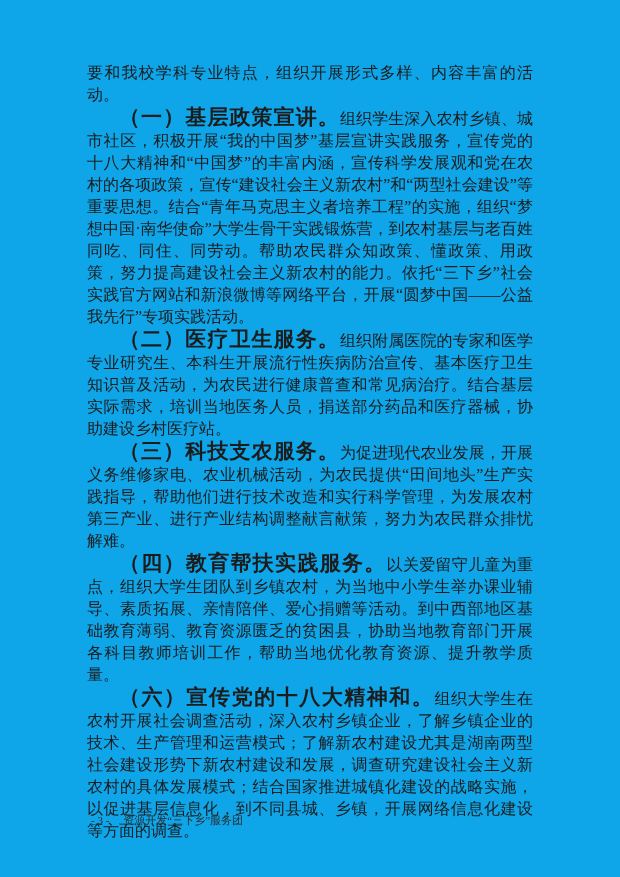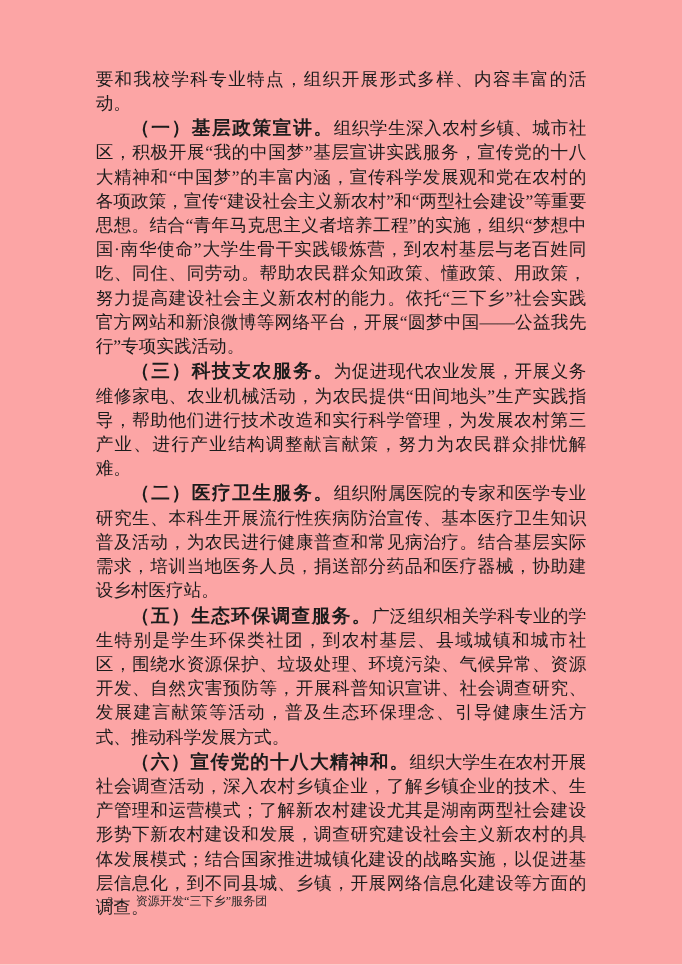--- a/index.html
+++ b/index.html
@@ -4,21 +4,21 @@
 <style>
   html, body {
     margin: 0;
     padding: 0;
     background: #ffffff;
   }
   .page {
     position: relative;
     width: 620px;
     height: 877px;
-    background: #fca5a5;
+    background: #0ea5e9;
     font-family: "Liberation Serif", "DejaVu Serif", serif;
     color: #1c1c1c;
     overflow: hidden;
   }
   .content {
     position: absolute;
     left: 87px;
     top: 62px;
     width: 446px;
   }
@@ -29,21 +29,21 @@
     text-align: justify;
     text-justify: inter-ideograph;
     text-indent: 2em;
   }
   .content p.intro {
     text-indent: 0;
   }
   .sec-head {
     font-family: "Liberation Sans", "DejaVu Sans", sans-serif;
     font-weight: 700;
-    font-size: 17px;
+    font-size: 21px;
     letter-spacing: 1px;
   }
   .footer {
     position: absolute;
     left: 91px;
     top: 813px;
     font-size: 11px;
     line-height: 14px;
     color: #2a2a2a;
     display: flex;
@@ -59,31 +59,31 @@
 
     <p class="intro">
       <span>要和我校学科专业特点，组织开展形式多样、内容丰富的活动。</span>
     </p>
 
     <p>
       <span class="sec-head">（一）基层政策宣讲。</span><span>组织学生深入农村乡镇、城市社区，积极开展“我的中国梦”基层宣讲实践服务，宣传党的十八大精神和“中国梦”的丰富内涵，宣传科学发展观和党在农村的各项政策，宣传“建设社会主义新农村”和“两型社会建设”等重要思想。结合“青年马克思主义者培养工程”的实施，组织“梦想中国·南华使命”大学生骨干实践锻炼营，到农村基层与老百姓同吃、同住、同劳动。帮助农民群众知政策、懂政策、用政策，努力提高建设社会主义新农村的能力。依托“三下乡”社会实践官方网站和新浪微博等网络平台，开展“圆梦中国——公益我先行”专项实践活动。</span>
     </p>
 
     <p>
+      <span class="sec-head">（二）医疗卫生服务。</span><span>组织附属医院的专家和医学专业研究生、本科生开展流行性疾病防治宣传、基本医疗卫生知识普及活动，为农民进行健康普查和常见病治疗。结合基层实际需求，培训当地医务人员，捐送部分药品和医疗器械，协助建设乡村医疗站。</span>
+    </p>
+
+    <p>
       <span class="sec-head">（三）科技支农服务。</span><span>为促进现代农业发展，开展义务维修家电、农业机械活动，为农民提供“田间地头”生产实践指导，帮助他们进行技术改造和实行科学管理，为发展农村第三产业、进行产业结构调整献言献策，努力为农民群众排忧解难。</span>
     </p>
 
     <p>
-      <span class="sec-head">（二）医疗卫生服务。</span><span>组织附属医院的专家和医学专业研究生、本科生开展流行性疾病防治宣传、基本医疗卫生知识普及活动，为农民进行健康普查和常见病治疗。结合基层实际需求，培训当地医务人员，捐送部分药品和医疗器械，协助建设乡村医疗站。</span>
+      <span class="sec-head">（四）教育帮扶实践服务。</span><span>以关爱留守儿童为重点，组织大学生团队到乡镇农村，为当地中小学生举办课业辅导、素质拓展、亲情陪伴、爱心捐赠等活动。到中西部地区基础教育薄弱、教育资源匮乏的贫困县，协助当地教育部门开展各科目教师培训工作，帮助当地优化教育资源、提升教学质量。</span>
     </p>
 
-
-    <p>
-      <span class="sec-head">（五）生态环保调查服务。</span><span>广泛组织相关学科专业的学生特别是学生环保类社团，到农村基层、县域城镇和城市社区，围绕水资源保护、垃圾处理、环境污染、气候异常、资源开发、自然灾害预防等，开展科普知识宣讲、社会调查研究、发展建言献策等活动，普及生态环保理念、引导健康生活方式、推动科学发展方式。</span>
-    </p>
 
     <p>
       <span class="sec-head">（六）宣传党的十八大精神和。</span><span>组织大学生在农村开展社会调查活动，深入农村乡镇企业，了解乡镇企业的技术、生产管理和运营模式；了解新农村建设尤其是湖南两型社会建设形势下新农村建设和发展，调查研究建设社会主义新农村的具体发展模式；结合国家推进城镇化建设的战略实施，以促进基层信息化，到不同县城、乡镇，开展网络信息化建设等方面的调查。</span>
     </p>
 
   </div>
 
   <div class="footer">
     <span>- 3 -</span>
     <span>资源开发“三下乡”服务团</span>

